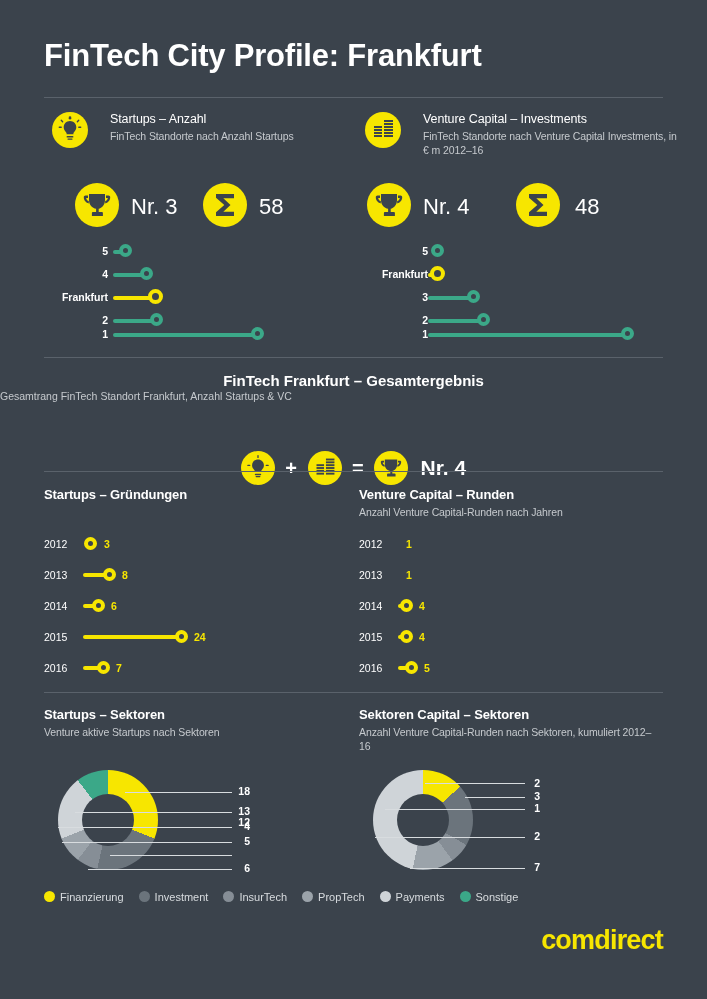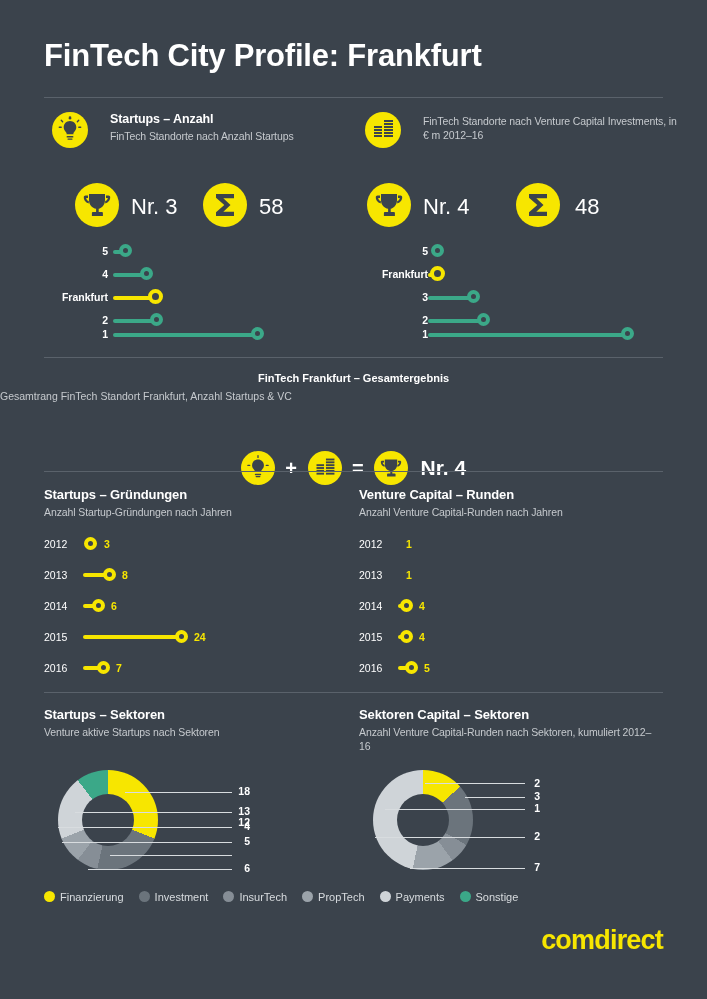--- a/index.html
+++ b/index.html
@@ -21,34 +21,34 @@
   }
   .rule{position:absolute;left:44px;width:619px;height:1px;background:#5a626b;}
 
   
   .hdr{position:absolute;}
   .hdr .circ{
     position:absolute;left:0;top:0;width:36px;height:36px;border-radius:50%;
     background:#f7e600;
   }
   .hdr .h-txt{position:absolute;left:58px;top:0;width:255px;}
-  .hdr .h-title{font-size:12.5px;font-weight:bold;color:#fff;letter-spacing:-0.1px;line-height:15px;}
+  .hdr .h-title{font-size:12.5px;font-weight:normal;color:#fff;letter-spacing:-0.1px;line-height:15px;}
   .hdr .h-sub{font-size:10.5px;color:#c6cace;line-height:14px;margin-top:2px;letter-spacing:-0.1px;}
 
   
   .badge{position:absolute;width:44px;height:44px;border-radius:50%;background:#f7e600;}
   .bigtxt{position:absolute;font-size:22px;font-weight:normal;color:#fff;white-space:nowrap;}
 
   
   .lol-lbl{position:absolute;font-size:10.5px;font-weight:bold;color:#ffffff;text-align:right;white-space:nowrap;}
   .lol-bar{position:absolute;height:4px;border-radius:2px;}
   .lol-dot{position:absolute;width:13px;height:13px;border-radius:50%;box-sizing:border-box;border-width:4px;border-style:solid;background:#3b434c;}
 
   
-  .c-title{position:absolute;width:707px;left:0;text-align:center;font-size:11px;font-weight:bold;color:#fff;}
+  .c-title{position:absolute;width:707px;left:0;text-align:center;font-size:15px;font-weight:bold;color:#fff;}
   .c-sub{position:absolute;width:707px;left:0;text-align:left;font-size:10.5px;color:#c6cace;}
   .eq{position:absolute;width:707px;left:0;top:417px;text-align:center;margin-top:34px;}
   .eq .ic{display:inline-block;vertical-align:middle;width:34px;height:34px;border-radius:50%;background:#f7e600;position:relative;}
   .eq .op{display:inline-block;vertical-align:middle;font-size:20px;font-weight:bold;color:#fff;margin:0 6px;}
   .eq .res{display:inline-block;vertical-align:middle;font-size:21px;font-weight:bold;color:#fff;margin-left:8px;}
 
   
   .sec-title{position:absolute;font-size:13px;font-weight:bold;color:#fff;letter-spacing:-0.1px;}
   .sec-sub{position:absolute;font-size:10.5px;color:#c6cace;line-height:14px;letter-spacing:-0.1px;}
   .yr-lbl{position:absolute;font-size:10.5px;font-weight:normal;color:#fff;}
@@ -115,20 +115,21 @@
             <rect x="19" y="23" width="9" height="2"></rect>
           <rect x="9" y="14" width="8" height="2"></rect>
             <rect x="9" y="17" width="8" height="2"></rect>
           <rect x="9" y="20" width="8" height="2"></rect>
             <rect x="9" y="23" width="8" height="2"></rect>
           <rect x="13" y="11" width="10" height="2" opacity="0"></rect>
         </g>
       </svg>
     </div>
     <div class="h-txt">
+      <div class="h-title">Venture Capital – Investments</div>
       <div class="h-sub">FinTech Standorte nach Venture Capital Investments, in € m  2012–16</div>
     </div>
   </div>
 
   <div class="badge" style="left:75px;top:183px;">
     <svg width="44" height="44" viewBox="0 0 44 44">
       <g fill="#3b434c">
         <path d="M14 11h16v6c0 5-3.2 8.2-6.3 8.8V29h3.1c.6 0 1.1.5 1.1 1.1V33h-11v-2.9c0-.6.5-1.1 1.1-1.1h3.1v-3.2C17.2 25.2 14 22 14 17v-6z"></path>
         <path d="M13 12.5h-2.5c-1 0-1.7.8-1.7 1.8 0 3.3 2.3 5.6 5 6.1v-2.3c-1.4-.5-2.5-1.8-2.6-3.2H13v-2.4z"></path>
         <path d="M31 12.5h2.5c1 0 1.7.8 1.7 1.8 0 3.3-2.3 5.6-5 6.1v-2.3c1.4-.5 2.5-1.8 2.6-3.2H31v-2.4z"></path>
@@ -249,21 +250,20 @@
           <path d="M31 12.5h2.5c1 0 1.7.8 1.7 1.8 0 3.3-2.3 5.6-5 6.1v-2.3c1.4-.5 2.5-1.8 2.6-3.2H31v-2.4z"></path>
         </g>
       </svg>
     </span>
     <span class="res">Nr. 4</span>
   </div>
 
   <div class="rule" style="top:471px;"></div>
 
   <div class="sec-title" style="left:44px;top:487px;">Startups – Gründungen</div>
-  <div class="sec-sub" style="left:44px;top:505px;width:300px;">Anzahl Startup-Gründungen nach Jahren</div>
 
   <div>
     <div class="yr-lbl" style="left:44px;top:538px;">2012</div>
     <div class="yr-dot" style="left:84px;top:537px;"></div>
     <div class="yr-val" style="left:104px;top:538px;">3</div>
 
     <div class="yr-lbl" style="left:44px;top:569px;">2013</div>
     <div class="yr-bar" style="left:83px;top:573px;width:27px;"></div>
     <div class="yr-dot" style="left:103px;top:568px;"></div>
     <div class="yr-val" style="left:122px;top:569px;">8</div>

